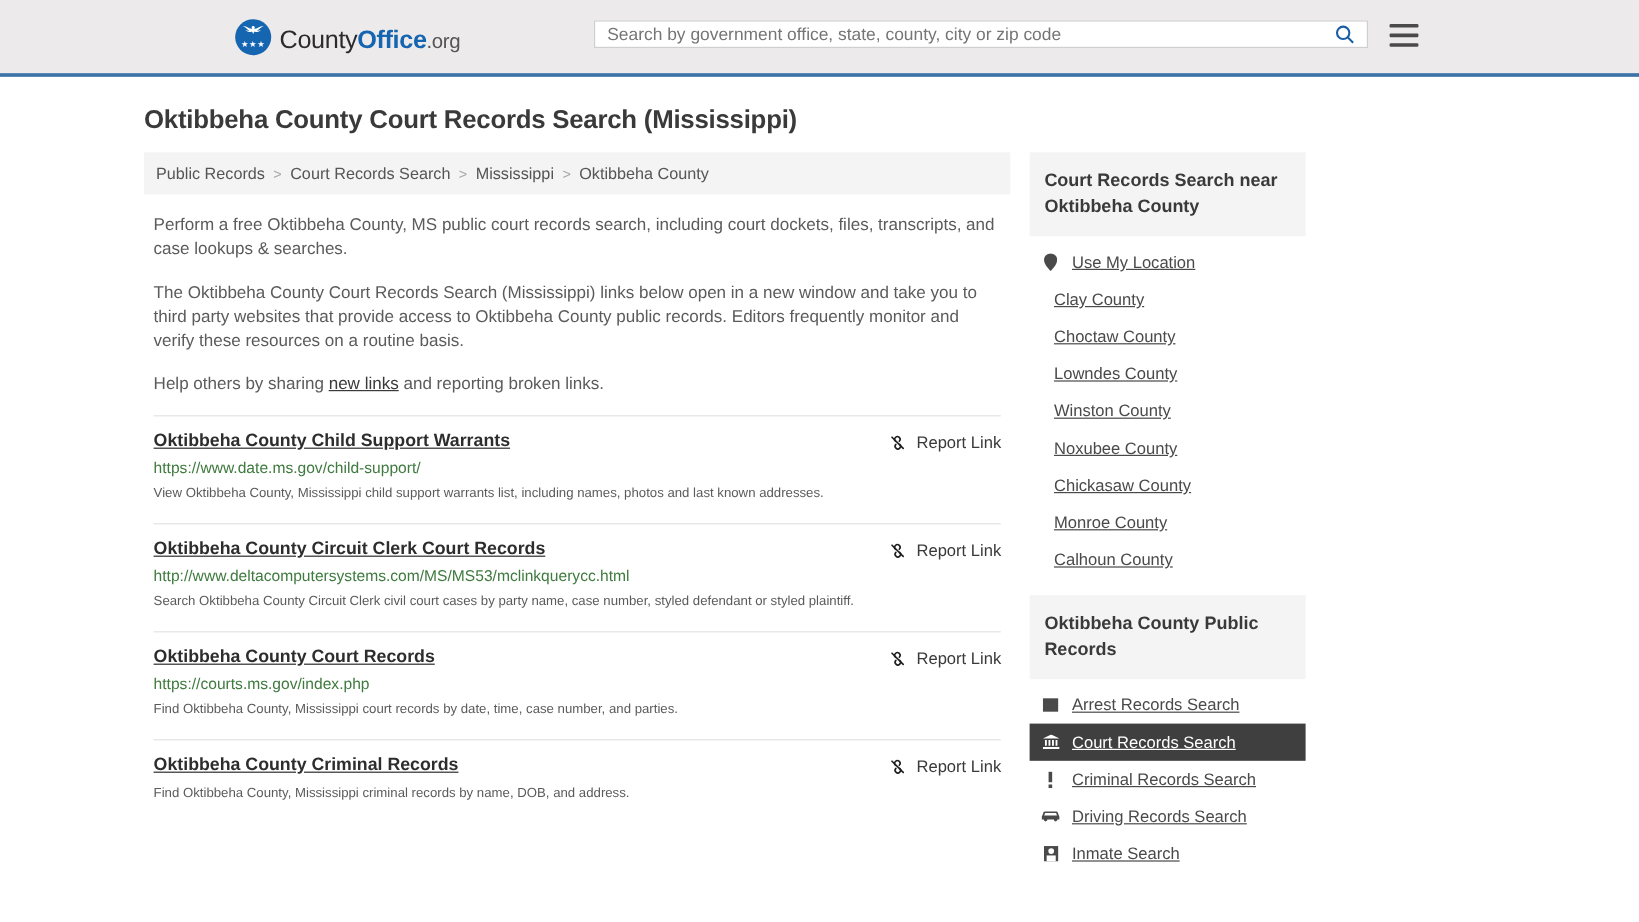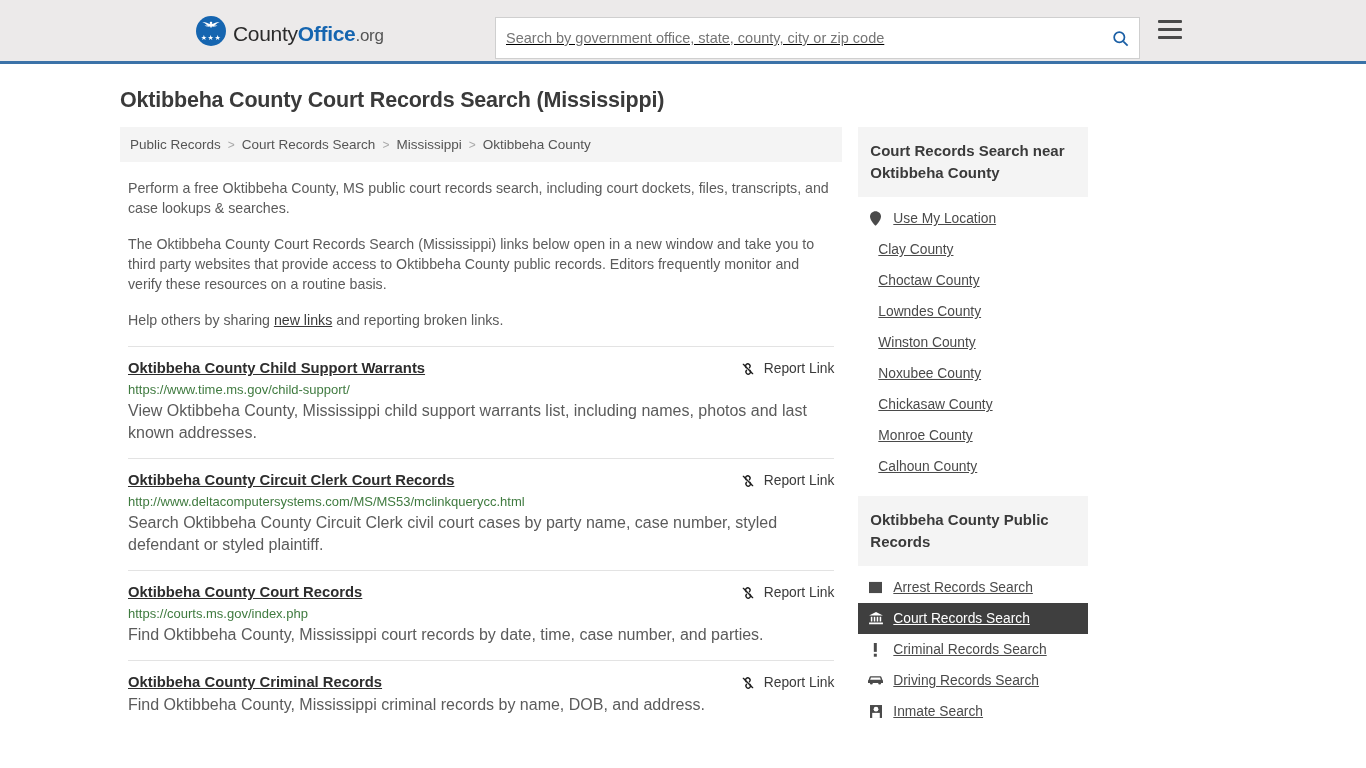--- a/index.html
+++ b/index.html
@@ -58,26 +58,25 @@
     white-space: nowrap;
   }
   .logo-text .blue { color: #1565b0; font-weight: bold; }
   .logo-text .org { color: #555; font-size: 17px; }
 
   .search-wrap {
     position: absolute;
     left: 495px;
     top: 17px;
     width: 645px;
-    height: 42px;
+    height: 23px;
     background: #fff;
     border: 1px solid #cfcfcf;
     display: flex;
     align-items: center;
-    text-decoration: underline;
   }
   .search-input {
     flex: 1;
     border: 0;
     outline: 0;
     height: 28px;
     padding: 0 10px;
     font-size: 14.5px;
     color: #333;
     font-family: "Liberation Sans", sans-serif;
@@ -194,21 +193,21 @@
     color: #1e1e1e;
     flex: none;
   }
   .result-url {
     font-size: 13px;
     color: #3f7a3f;
     margin-top: 5px;
     word-break: break-all;
   }
   .result-desc {
-    font-size: 16px;
+    font-size: 11px;
     line-height: 22px;
     color: #5b5b5b;
     margin-top: 3px;
     max-width: 700px;
   }
 
   
   .side-panel { margin-bottom: 14px; }
   .side-header {
     background: #f4f4f4;
@@ -311,21 +310,21 @@
               <a class="result-title" href="#">Oktibbeha County Child Support Warrants</a>
               <div class="report-link">
                 <svg class="broken-link-icon" viewBox="0 0 24 24" fill="none" stroke="currentColor" stroke-width="2" stroke-linecap="round">
                   <path d="M5 5 L19 19"></path>
                   <path d="M9.3 10.1a3.4 3.4 0 0 1 0-4.8 3.4 3.4 0 0 1 4.8 0 3.4 3.4 0 0 1 0 4.8"></path>
                   <path d="M14.7 13.9a3.4 3.4 0 0 1 0 4.8 3.4 3.4 0 0 1-4.8 0 3.4 3.4 0 0 1 0-4.8"></path>
                 </svg>
                 <span>Report Link</span>
               </div>
             </div>
-            <div class="result-url">https://www.time.ms.gov/child-support/</div>
+            <div class="result-url">https://www.date.ms.gov/child-support/</div>
             <div class="result-desc">View Oktibbeha County, Mississippi child support warrants list, including names, photos and last known addresses.</div>
           </div>
           <div class="result">
             <div class="result-head">
               <a class="result-title" href="#">Oktibbeha County Circuit Clerk Court Records</a>
               <div class="report-link">
                 <svg class="broken-link-icon" viewBox="0 0 24 24" fill="none" stroke="currentColor" stroke-width="2" stroke-linecap="round">
                   <path d="M5 5 L19 19"></path>
                   <path d="M9.3 10.1a3.4 3.4 0 0 1 0-4.8 3.4 3.4 0 0 1 4.8 0 3.4 3.4 0 0 1 0 4.8"></path>
                   <path d="M14.7 13.9a3.4 3.4 0 0 1 0 4.8 3.4 3.4 0 0 1-4.8 0 3.4 3.4 0 0 1 0-4.8"></path>

